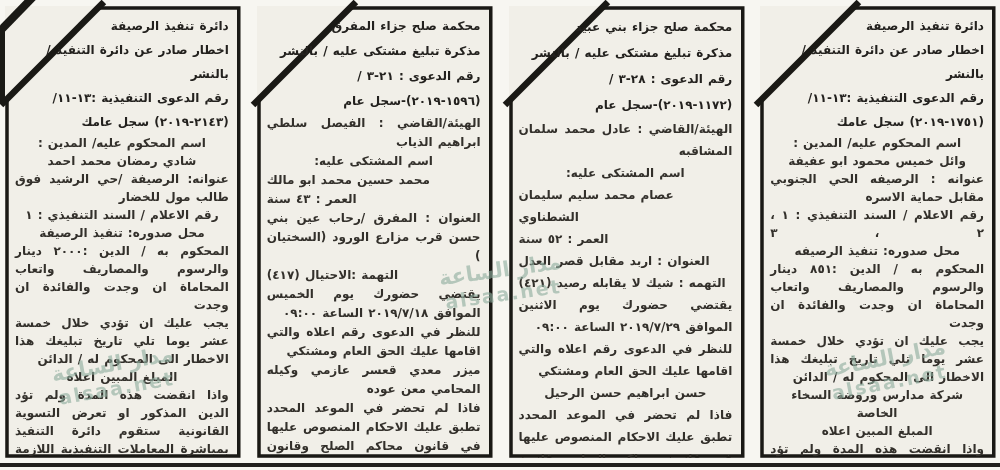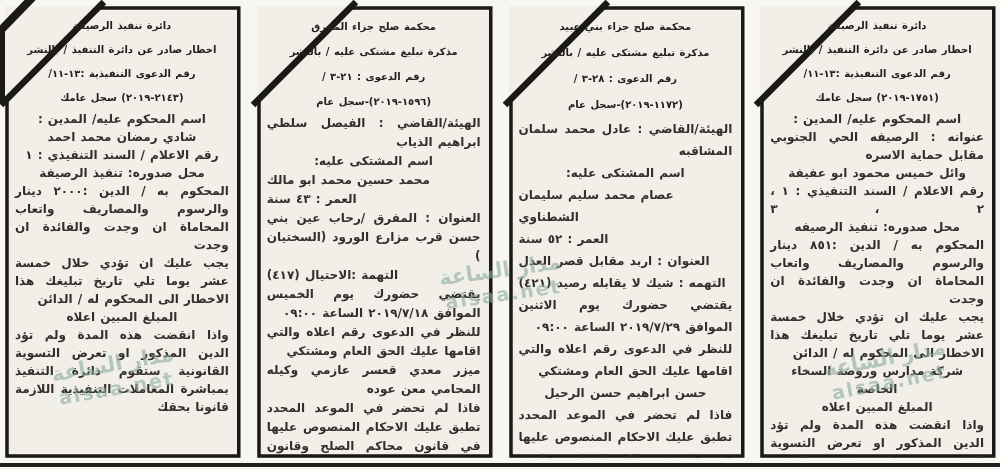--- a/index.html
+++ b/index.html
@@ -19,21 +19,21 @@
     overflow:visible;
   }
   .frame{position:absolute;left:0;top:0;width:100%;height:100%;overflow:visible;}
   .content{
     position:relative;z-index:2;direction:rtl;overflow:hidden;
     height:100%;box-sizing:border-box;
     padding:8px 12px 0 10px;
     color:#33302b;
   }
   .ln{font-size:12px;font-weight:bold;line-height:18px;word-spacing:1px;}
-  .ln.h{font-size:10px;line-height:24px;text-align:center;color:#23211e;}
+  .ln.h{font-size:12px;line-height:24px;text-align:right;color:#23211e;}
   .ln.b{text-align:justify;text-align-last:right;}
   .ln.j{text-align:justify;text-align-last:justify;}
   .ln.r{text-align:center;}
   .ln.m{text-align:left;}
   
   .notice:nth-child(2) .ln{line-height:22px;}
   .notice:nth-child(2) .ln.h{line-height:26px;}
   .notice:nth-child(3) .ln{line-height:19px;}
   .notice:nth-child(3) .ln.h{line-height:25px;}
   
@@ -69,22 +69,22 @@
       <svg class="frame" viewBox="0 0 236 452" preserveAspectRatio="none" aria-hidden="true">
         <path d="M92 2 L234 2 L234 450 L2 450 L2 92 Z" fill="none" stroke="#1a1915" stroke-width="3.5"></path>
         <line x1="-4" y1="99" x2="99" y2="-4" stroke="#1a1915" stroke-width="6.5"></line>
       </svg>
       <div class="content">
           <div class="ln h">دائرة تنفيذ الرصيفة</div>
           <div class="ln h">اخطار صادر عن دائرة التنفيذ / بالنشر</div>
           <div class="ln h">رقم الدعوى التنفيذية :١٣-١١/</div>
           <div class="ln h">(١٧٥١-٢٠١٩) سجل عامك</div>
           <div class="ln r">اسم المحكوم عليه/ المدين :</div>
+          <div class="ln r">وائل خميس محمود ابو عفيفة</div>
           <div class="ln b">عنوانه : الرصيفه الحي الجنوبي مقابل حماية الاسره</div>
-          <div class="ln r">وائل خميس محمود ابو عفيفة</div>
           <div class="ln j">رقم الاعلام / السند التنفيذي : ١ ، ٢ ، ٣</div>
           <div class="ln r">محل صدوره: تنفيذ الرصيفه</div>
           <div class="ln b">المحكوم به / الدين :٨٥١ دينار والرسوم والمصاريف واتعاب المحاماة ان وجدت والفائدة ان وجدت</div>
           <div class="ln b">يجب عليك ان تؤدي خلال خمسة عشر يوما تلي تاريخ تبليغك هذا الاخطار الى المحكوم له / الدائن</div>
           <div class="ln r">شركة مدارس وروضة السخاء الخاصة</div>
           <div class="ln r">المبلغ المبين اعلاه</div>
           <div class="ln b">واذا انقضت هذه المدة ولم تؤد الدين المذكور او تعرض التسوية القانونية ستقوم دائرة التنفيذ بمباشرة المعاملات التنفيذية اللازمة قانونا بحقك</div>
         </div>
     </article>
 
@@ -139,20 +139,21 @@
         <path d="M92 2 L234 2 L234 450 L2 450 L2 92 Z" fill="none" stroke="#1a1915" stroke-width="3.5"></path>
         <line x1="-4" y1="99" x2="99" y2="-4" stroke="#1a1915" stroke-width="6.5"></line>
       </svg>
       <div class="content">
           <div class="ln h">دائرة تنفيذ الرصيفة</div>
           <div class="ln h">اخطار صادر عن دائرة التنفيذ / بالنشر</div>
           <div class="ln h">رقم الدعوى التنفيذية :١٣-١١/</div>
           <div class="ln h">(٢١٤٣-٢٠١٩) سجل عامك</div>
           <div class="ln r">اسم المحكوم عليه/ المدين :</div>
           <div class="ln r">شادي رمضان محمد احمد</div>
+          <div class="ln b">عنوانه: الرصيفة /حي الرشيد فوق طالب مول للخضار</div>
           <div class="ln r">رقم الاعلام / السند التنفيذي : ١</div>
           <div class="ln r">محل صدوره: تنفيذ الرصيفة</div>
           <div class="ln b">المحكوم به / الدين :٢٠٠٠ دينار والرسوم والمصاريف واتعاب المحاماة ان وجدت والفائدة ان وجدت</div>
           <div class="ln b">يجب عليك ان تؤدي خلال خمسة عشر يوما تلي تاريخ تبليغك هذا الاخطار الى المحكوم له / الدائن</div>
           <div class="ln r">المبلغ المبين اعلاه</div>
           <div class="ln b">واذا انقضت هذه المدة ولم تؤد الدين المذكور او تعرض التسوية القانونية ستقوم دائرة التنفيذ بمباشرة المعاملات التنفيذية اللازمة قانونا بحقك</div>
         </div>
     </article>
 
   </main>

